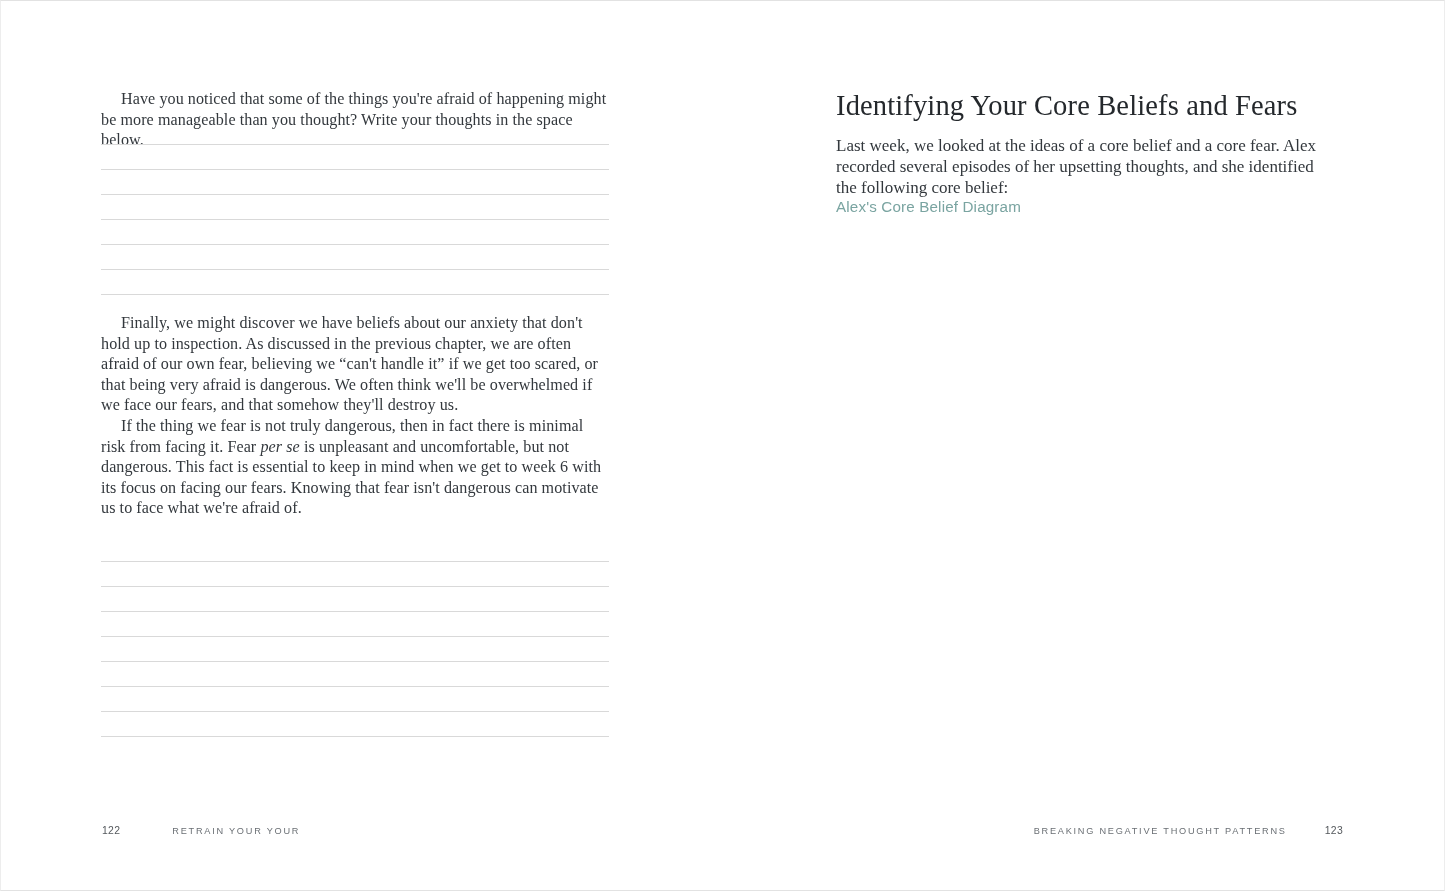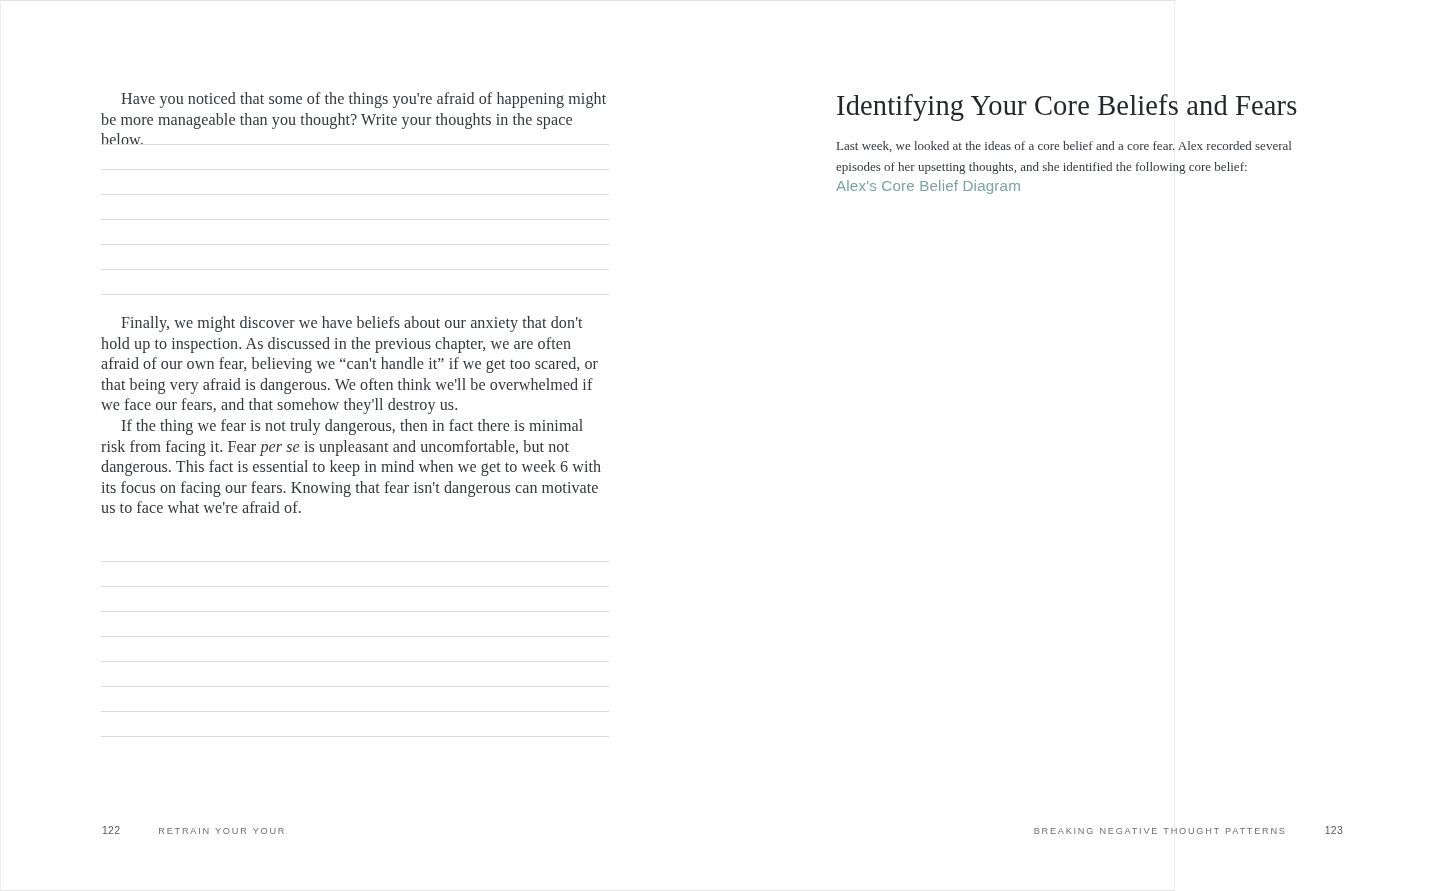--- a/index.html
+++ b/index.html
@@ -11,21 +11,21 @@
   body {
     width: 1445px;
     height: 891px;
     overflow: hidden;
     font-family: "Liberation Serif", "DejaVu Serif", serif;
     color: #2f3337;
   }
 
   .spread {
     position: relative;
-    width: 1175px;
+    width: 1445px;
     height: 891px;
     background: #ffffff;
     box-sizing: border-box;
     border-top: 1px solid #e2e2e2;
     border-bottom: 1px solid #e2e2e2;
     border-left: 1px solid #ededed;
     border-right: 1px solid #ededed;
   }
 
   
@@ -85,21 +85,21 @@
     margin: 0;
     font-size: 28.5px;
     line-height: 34px;
     font-weight: normal;
     letter-spacing: 0.005em;
     color: #24282c;
     font-family: Liberation Serif, serif;
   }
   p.intro {
     margin: 12px 0 0 0;
-    font-size: 13px;
+    font-size: 17px;
     line-height: 21px;
     color: #33383d;
     width: 497px;
   }
   .figure-caption {
     font-family: "Liberation Sans", "DejaVu Sans", sans-serif;
     font-size: 15.2px;
     letter-spacing: 0.01em;
     color: #7aa4a1;
   }
@@ -116,21 +116,21 @@
   }
   .footer-left  { left: 101px; }
   .footer-right { right: 103px; text-align: right; }
 
   .folio {
     font-family: "Liberation Sans", "DejaVu Sans", sans-serif;
     font-size: 10.4px;
     letter-spacing: 0.03em;
     color: #54585c;
   }
-  .footer-left .folio  { margin-right: 38px; text-align: right; }
+  .footer-left .folio  { margin-right: 52px; text-align: right; }
   .footer-right .folio { margin-left: 38px; }
   .runhead { display: inline; }
 </style>
 </head>
 <body>
 
 <div class="spread">
 
   <div class="page page-left">
 

